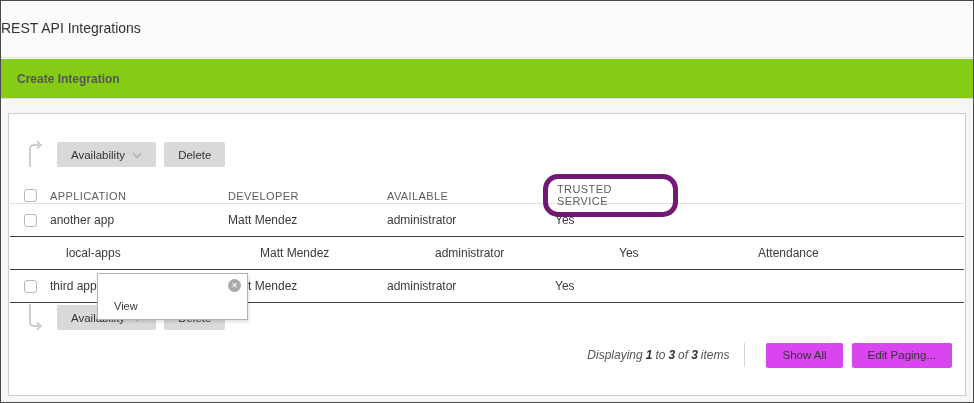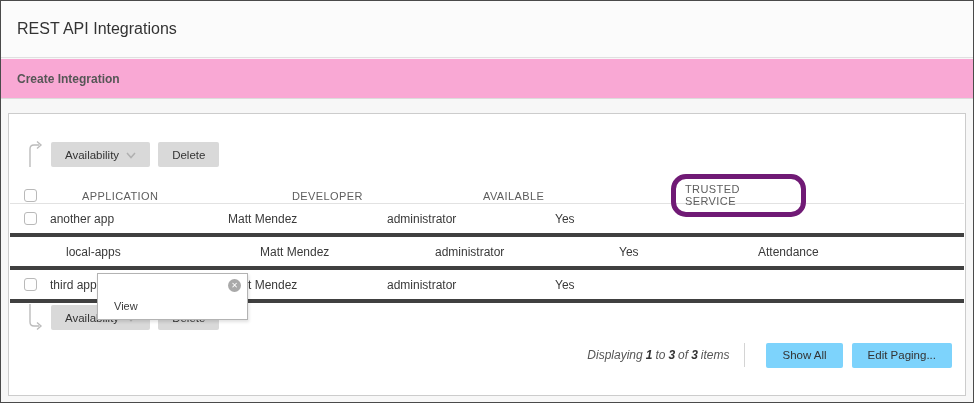--- a/index.html
+++ b/index.html
@@ -8,58 +8,58 @@
     position: relative; width: 974px; height: 403px;
     background: #f7f7f7; border: 1px solid #4a4a4a;
     font-family: "Liberation Sans", sans-serif; overflow: hidden;
   }
   
   .titlebar {
     position: absolute; top: 0; left: 0; right: 0; height: 57px;
     background: #fbfbfb; border-bottom: 1px solid #e0e0e0;
   }
   .page-title {
-    position: absolute; left: 16px; top: 19px;
-    font-size: 16px; font-weight: 400; color: #333;
+    position: absolute; left: 0; top: 19px;
+    font-size: 14px; font-weight: 400; color: #333;
   }
   .subbar {
     position: absolute; top: 58px; left: 0; right: 0; height: 40px;
-    background: #f9a8d4; border-bottom: 1px solid #dcdcdc;
+    background: #84cc16; border-bottom: 1px solid #dcdcdc;
   }
   .create-link {
     position: absolute; left: 16px; top: 13px;
     font-size: 12px; font-weight: 700; color: #565656; cursor: pointer;
   }
   
   .panel {
     position: absolute; left: 7px; right: 7px; top: 112px; bottom: 6px;
     background: #fff; border: 1px solid #cccccc;
   }
   
   .actionbar { position: absolute; left: 14px; display: flex; align-items: flex-start; }
   .actionbar.top { top: 26px; }
   .actionbar.bottom { top: 189px; }
   .branch-arrow { margin: 0 3px 0 3px; }
-  .btn-group { display: flex; gap: 8px; margin-left: 2px; margin-top: 2px; }
+  .btn-group { display: flex; gap: 8px; margin-left: 8px; margin-top: 2px; }
   .bbtn {
     height: 25px; background: #d9d9d9; border: none; border-radius: 2px;
     font-family: "Liberation Sans", sans-serif; font-size: 11.5px; color: #333;
     padding: 0 14px; display: inline-flex; align-items: center; gap: 7px; cursor: pointer;
   }
   
   .grid-row {
     position: absolute; left: 1px; right: 1px; padding-left: 14px;
     display: grid; grid-template-columns: 26px 178px 159px 168px 123px 1fr;
     align-items: center;
   }
-  .thead { top: 60px; height: 30px; border-bottom: 1px solid #e2e2e2; gap: 32px; }
+  .thead { top: 60px; height: 30px; border-bottom: 1px solid #e2e2e2; }
   .thead .hcell {
     font-size: 11px; color: #5d5d5d; letter-spacing: 0.4px; font-weight: 400;
   }
-  .trow { height: 33px; border-bottom: 4px solid #404040; font-size: 12px; color: #3a3a3a; }
+  .trow { height: 33px; border-bottom: 1px solid #404040; font-size: 12px; color: #3a3a3a; }
   .trow.r0 { top: 90px; }
   .trow.r1 { top: 123px; gap: 16px; }
   .trow.r2 { top: 156px; }
   .checkbox {
     width: 13px; height: 13px; border: 1px solid #b9b9b9; border-radius: 3px;
     background: #fefefe; cursor: pointer;
   }
   .hl-ellipse {
     display: inline-block; border: 5px solid #701a75; border-radius: 15px;
     padding: 4px 9px 5px 9px; margin-left: -12px;
@@ -81,21 +81,21 @@
   
   .paging {
     position: absolute; right: 13px; top: 228px; height: 26px;
     display: flex; align-items: center;
   }
   .paging-text { font-size: 12px; color: #555; margin-right: 12px; }
   .paging-text span { margin-right: 3px; font-style: italic; }
   .paging-text .num { font-weight: 700; color: #333; }
   .pg-divider { width: 1px; height: 24px; background: #d4d4d4; margin-right: 12px; }
   .pg-btn {
-    height: 25px; background: #7dd3fc; border: none; border-radius: 2px;
+    height: 25px; background: #d946ef; border: none; border-radius: 2px;
     font-family: "Liberation Sans", sans-serif; font-size: 11.5px; color: #333;
     padding: 0 16px; margin-left: 9px; cursor: pointer;
   }
 </style>
 </head>
 <body>
 
 <div class="screen">
 
   <div class="titlebar">

